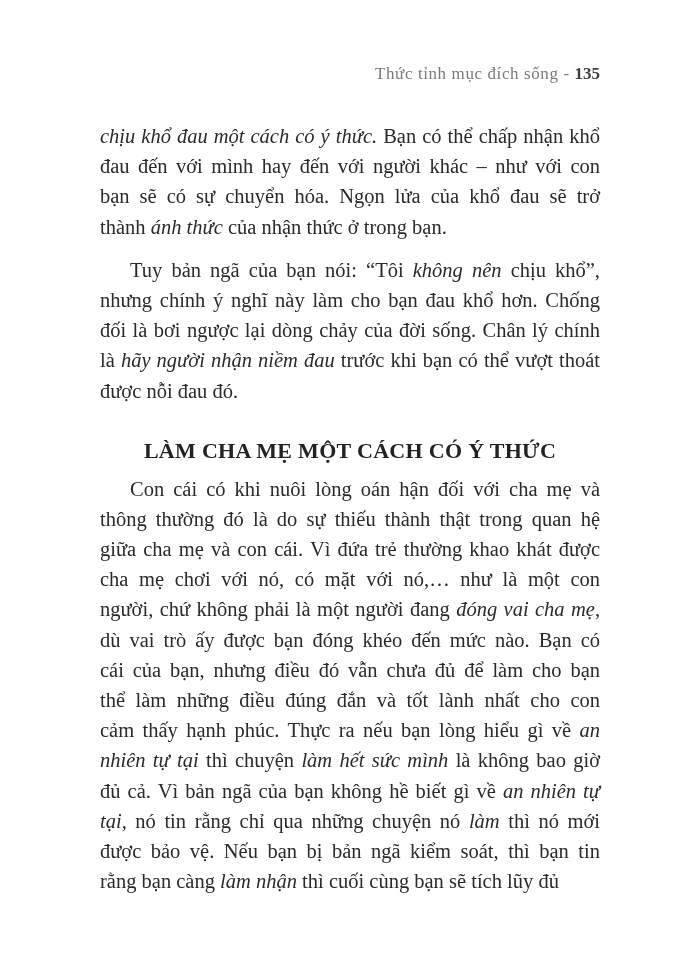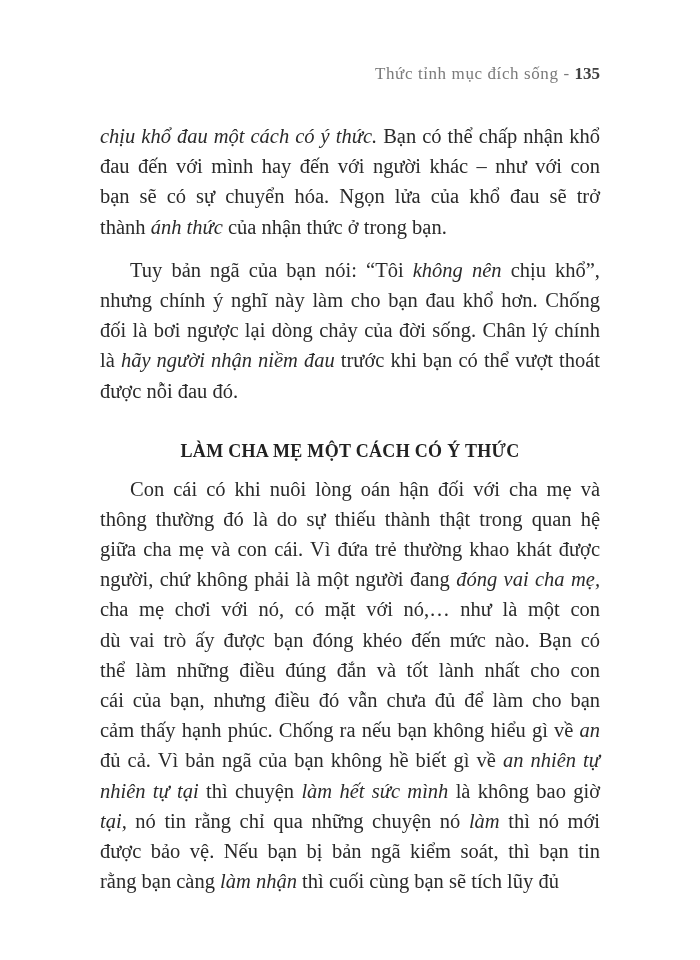--- a/index.html
+++ b/index.html
@@ -7,21 +7,21 @@
          font-family:"Liberation Serif","DejaVu Serif",serif; color:#2a2a2a; }
   .header { position:absolute; top:64px; right:100px; font-size:17px; color:#7a7a7a;
             letter-spacing:0.6px; }
   .header .pg { color:#404040; font-weight:bold; letter-spacing:0; }
   .body { position:absolute; left:100px; top:121px; width:500px; font-size:20.5px;
           line-height:30.2px; }
   .line { display:block; white-space:nowrap; text-align:justify; text-align-last:justify; height:30.2px; }
   .line.last { text-align-last:left; }
   .gap { height:13px; }
   .indent { padding-left:30px; }
-  h2 { margin:0; font-size:18px; font-weight:bold; text-align:center; letter-spacing:0.3px;
+  h2 { margin:0; font-size:22px; font-weight:bold; text-align:center; letter-spacing:0.3px;
        height:30px; line-height:30px; color:#222; }
   .hgap1 { height:30px; }
   .hgap2 { height:8px; }
   i { font-style:italic; }
 </style>
 </head>
 <body>
 
 <div class="header">
   <span>Thức tỉnh mục đích sống</span><span> - </span><span class="pg">135</span>
@@ -42,25 +42,25 @@
       <span class="line"><span>là </span><i>hãy người nhận niềm đau</i><span> trước khi bạn có thể vượt thoát</span></span>
       <span class="line last"><span>được nỗi đau đó.</span></span>
     </div>
   <div class="hgap1"></div>
   <h2>LÀM CHA MẸ MỘT CÁCH CÓ Ý THỨC</h2>
   <div class="hgap2"></div>
   <div id="p2">
       <span class="line indent"><span>Con cái có khi nuôi lòng oán hận đối với cha mẹ và</span></span>
       <span class="line"><span>thông thường đó là do sự thiếu thành thật trong quan hệ</span></span>
       <span class="line"><span>giữa cha mẹ và con cái. Vì đứa trẻ thường khao khát được</span></span>
+      <span class="line"><span>cha mẹ chơi với nó, có mặt với nó,… như là một con</span></span>
       <span class="line"><span>người, chứ không phải là một người đang </span><i>đóng vai cha mẹ,</i></span>
-      <span class="line"><span>cha mẹ chơi với nó, có mặt với nó,… như là một con</span></span>
       <span class="line"><span>dù vai trò ấy được bạn đóng khéo đến mức nào. Bạn có</span></span>
+      <span class="line"><span>cái của bạn, nhưng điều đó vẫn chưa đủ để làm cho bạn</span></span>
       <span class="line"><span>thể làm những điều đúng đắn và tốt lành nhất cho con</span></span>
-      <span class="line"><span>cái của bạn, nhưng điều đó vẫn chưa đủ để làm cho bạn</span></span>
-      <span class="line"><span>cảm thấy hạnh phúc. Chống ra nếu bạn không hiểu gì về </span><i>an</i></span>
+      <span class="line"><span>cảm thấy hạnh phúc. Thực ra nếu bạn lòng hiểu gì về </span><i>an</i></span>
+      <span class="line"><i>nhiên tự tại</i><span> thì chuyện </span><i>làm hết sức mình</i><span> là không bao giờ</span></span>
       <span class="line"><span>đủ cả. Vì bản ngã của bạn không hề biết gì về </span><i>an nhiên tự</i></span>
-      <span class="line"><i>nhiên tự tại</i><span> thì chuyện </span><i>làm hết sức mình</i><span> là không bao giờ</span></span>
       <span class="line"><i>tại,</i><span> nó tin rằng chỉ qua những chuyện nó </span><i>làm</i><span> thì nó mới</span></span>
       <span class="line"><span>được bảo vệ. Nếu bạn bị bản ngã kiểm soát, thì bạn tin</span></span>
       <span class="line last"><span>rằng bạn càng </span><i>làm nhận</i><span> thì cuối cùng bạn sẽ tích lũy đủ</span></span>
     </div>
 </div>
 
 </body></html>

